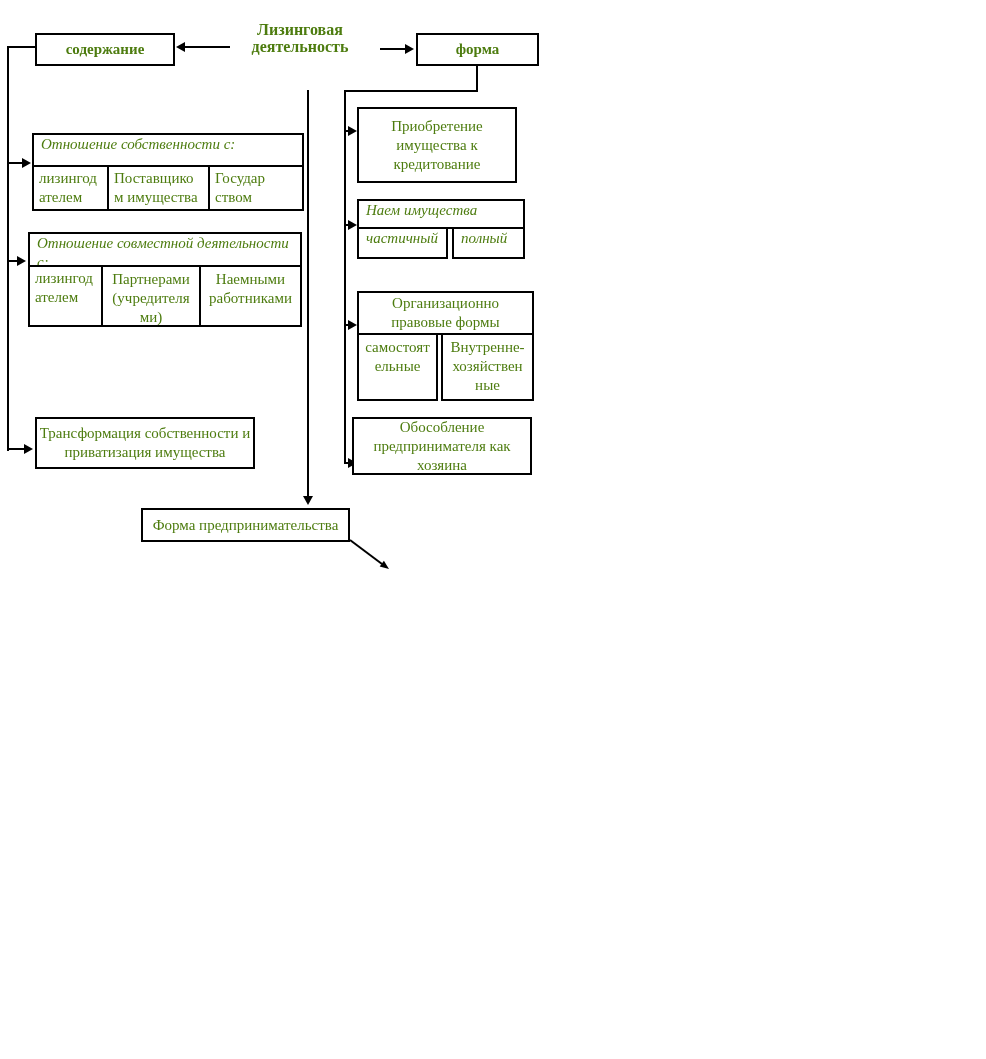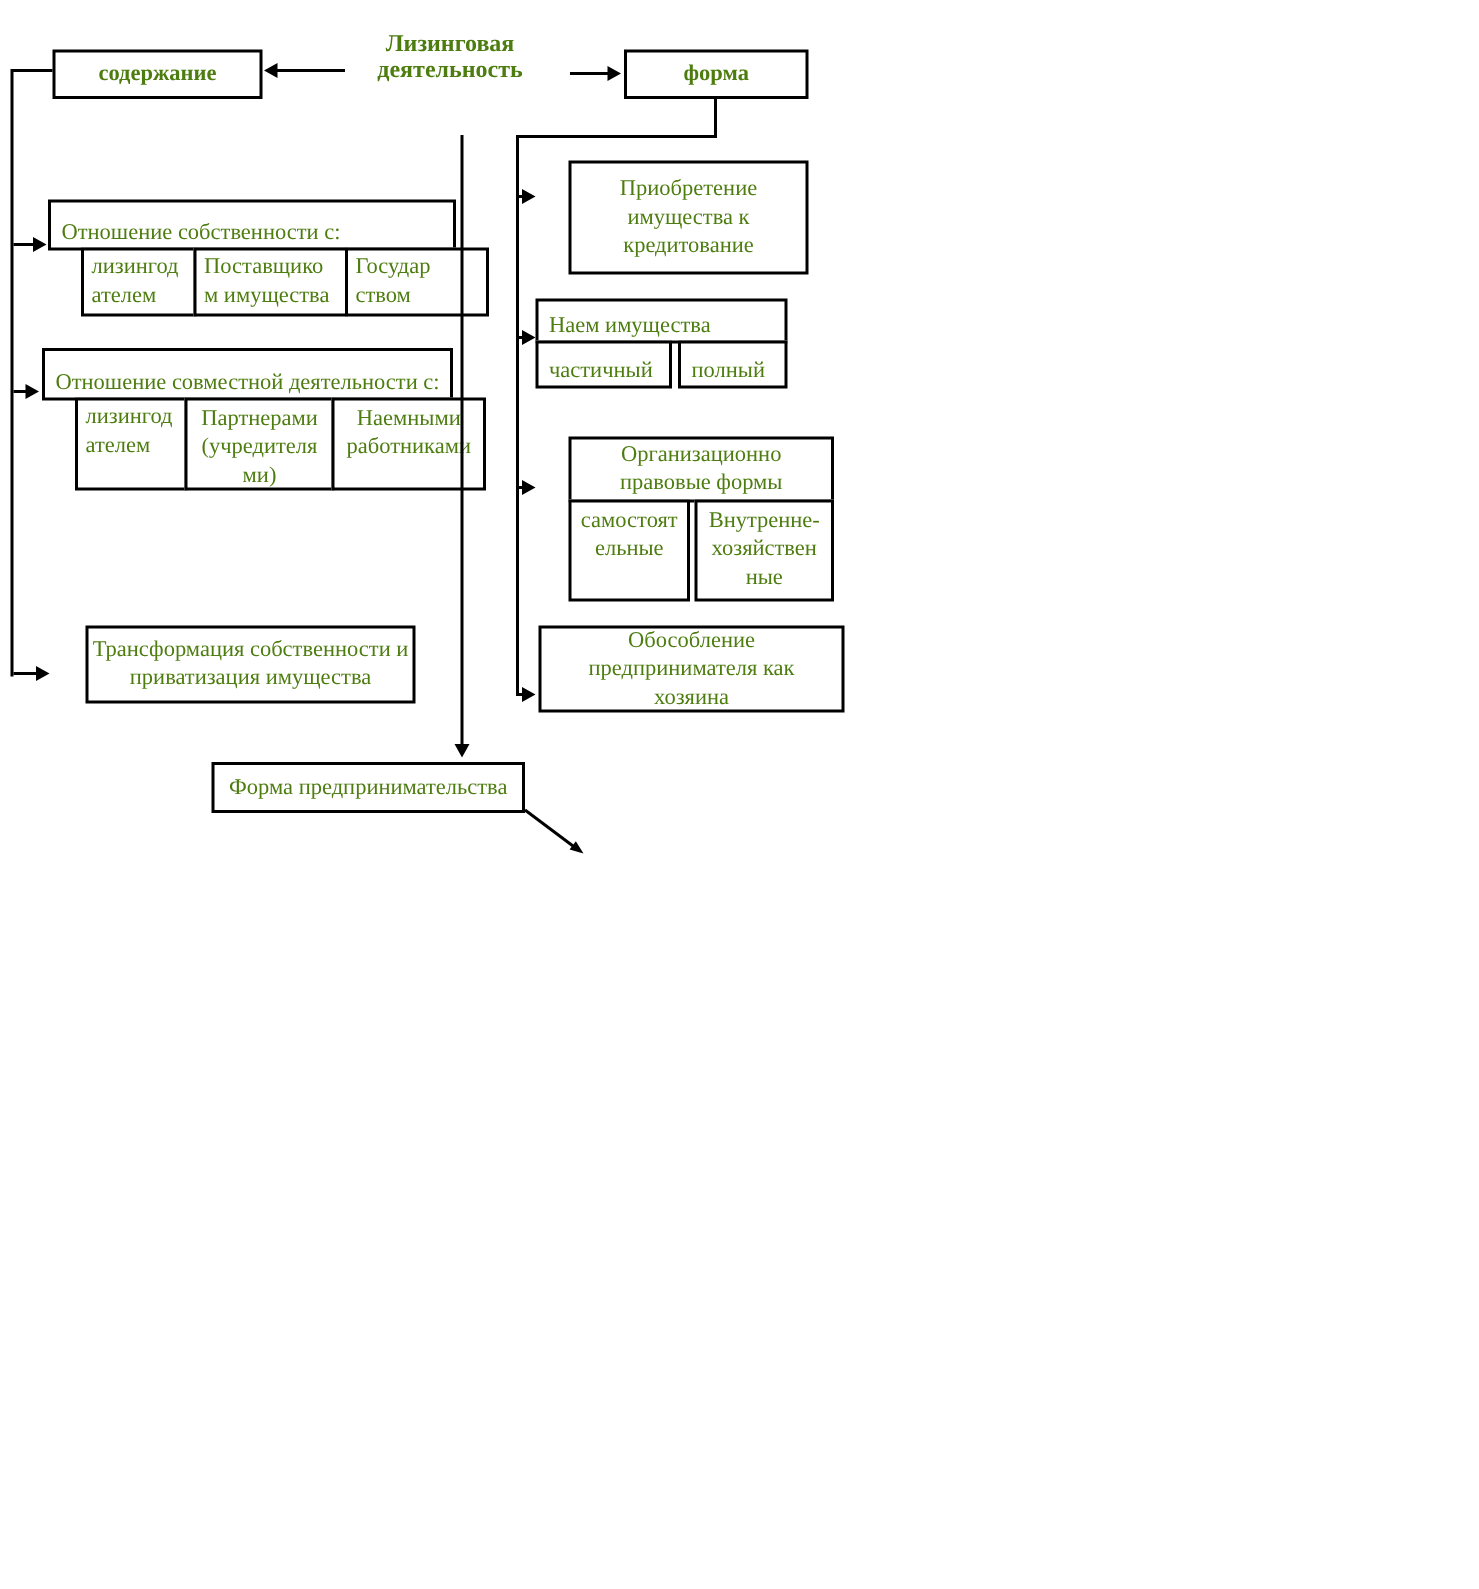--- a/index.html
+++ b/index.html
@@ -4,24 +4,24 @@
 <style>
   html,body { margin:0; padding:0; background:#fff; }
   .canvas {
     position:relative; width:986px; height:1059px; background:#ffffff;
     font-family:"Liberation Serif","DejaVu Serif",serif;
     font-size:15px; line-height:19px; color:#4d7c0f;
     overflow:hidden;
   }
   .box { position:absolute; box-sizing:border-box; border:2px solid #000; background:#fff; }
   .cc  { display:flex; align-items:center; justify-content:center; text-align:center; }
-  .hl  { display:flex; align-items:flex-end; padding-left:7px; }
+  .hl  { display:flex; align-items:flex-start; padding-left:7px;font-style:italic; }
   .tl  { padding:2px 5px; }
   .tc  { padding-top:3px; text-align:center; }
-  .pre { white-space:pre-line;margin-left:22px; }
+  .pre { white-space:pre-line; }
   .bold { font-weight:bold; }
   .line { position:absolute; background:#000; }
   .ah { position:absolute; width:0; height:0; }
   .ah-r { border-top:5px solid transparent; border-bottom:5px solid transparent; border-left:9px solid #000; }
   .ah-l { border-top:5px solid transparent; border-bottom:5px solid transparent; border-right:9px solid #000; }
   .ah-d { border-left:5px solid transparent; border-right:5px solid transparent; border-top:9px solid #000; }
   .title { position:absolute; text-align:center; font-weight:bold; font-size:16px; line-height:17px; white-space:pre-line; }
   .diag { position:absolute; }
 </style>
 </head>
@@ -125,17 +125,17 @@
   </div>
 
   <div class="box cc pre" style="left:357px;top:291px;width:177px;height:44px">Организационно
 правовые формы</div>
   <div class="box tc pre" style="left:357px;top:333px;width:81px;height:68px">самостоят
 ельные</div>
   <div class="box tc pre" style="left:441px;top:333px;width:93px;height:68px">Внутренне-
 хозяйствен
 ные</div>
 
-  <div class="box cc pre" style="left:337px;top:417px;width:204px;height:58px">Обособление
+  <div class="box cc pre" style="left:352px;top:417px;width:180px;height:58px">Обособление
 предпринимателя как
 хозяина</div>
 
 </div>
 
 </body></html>

